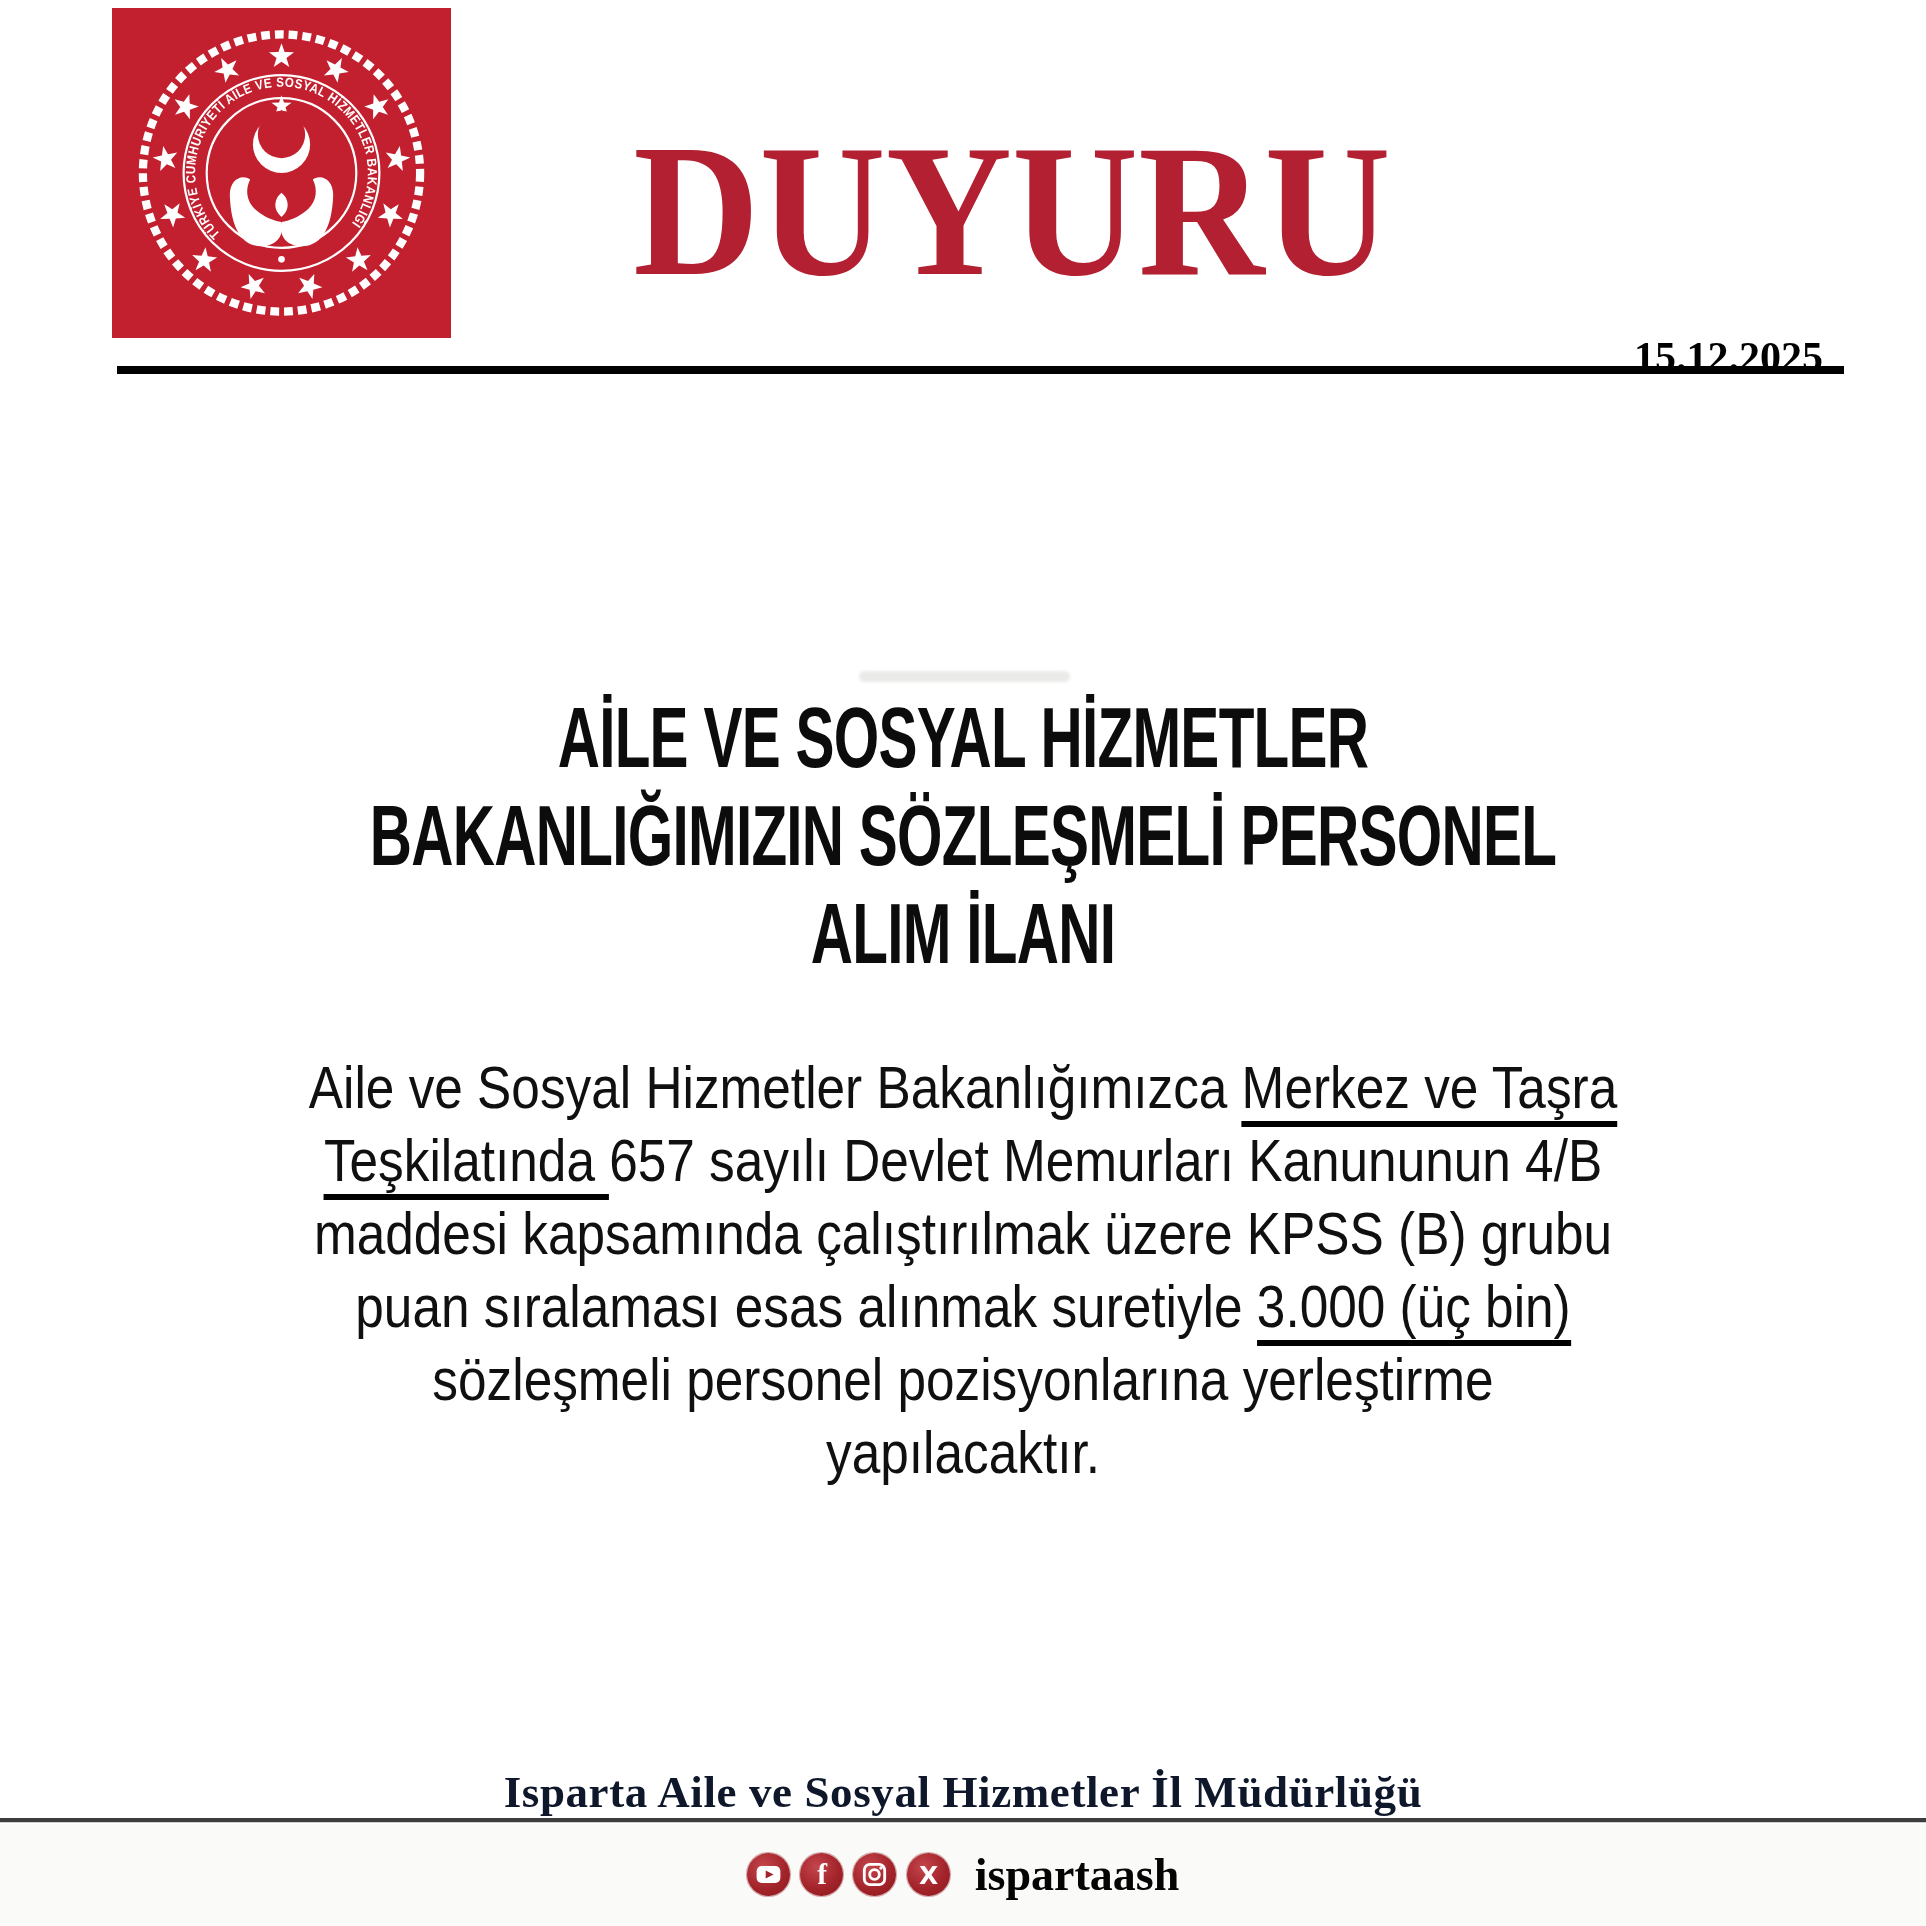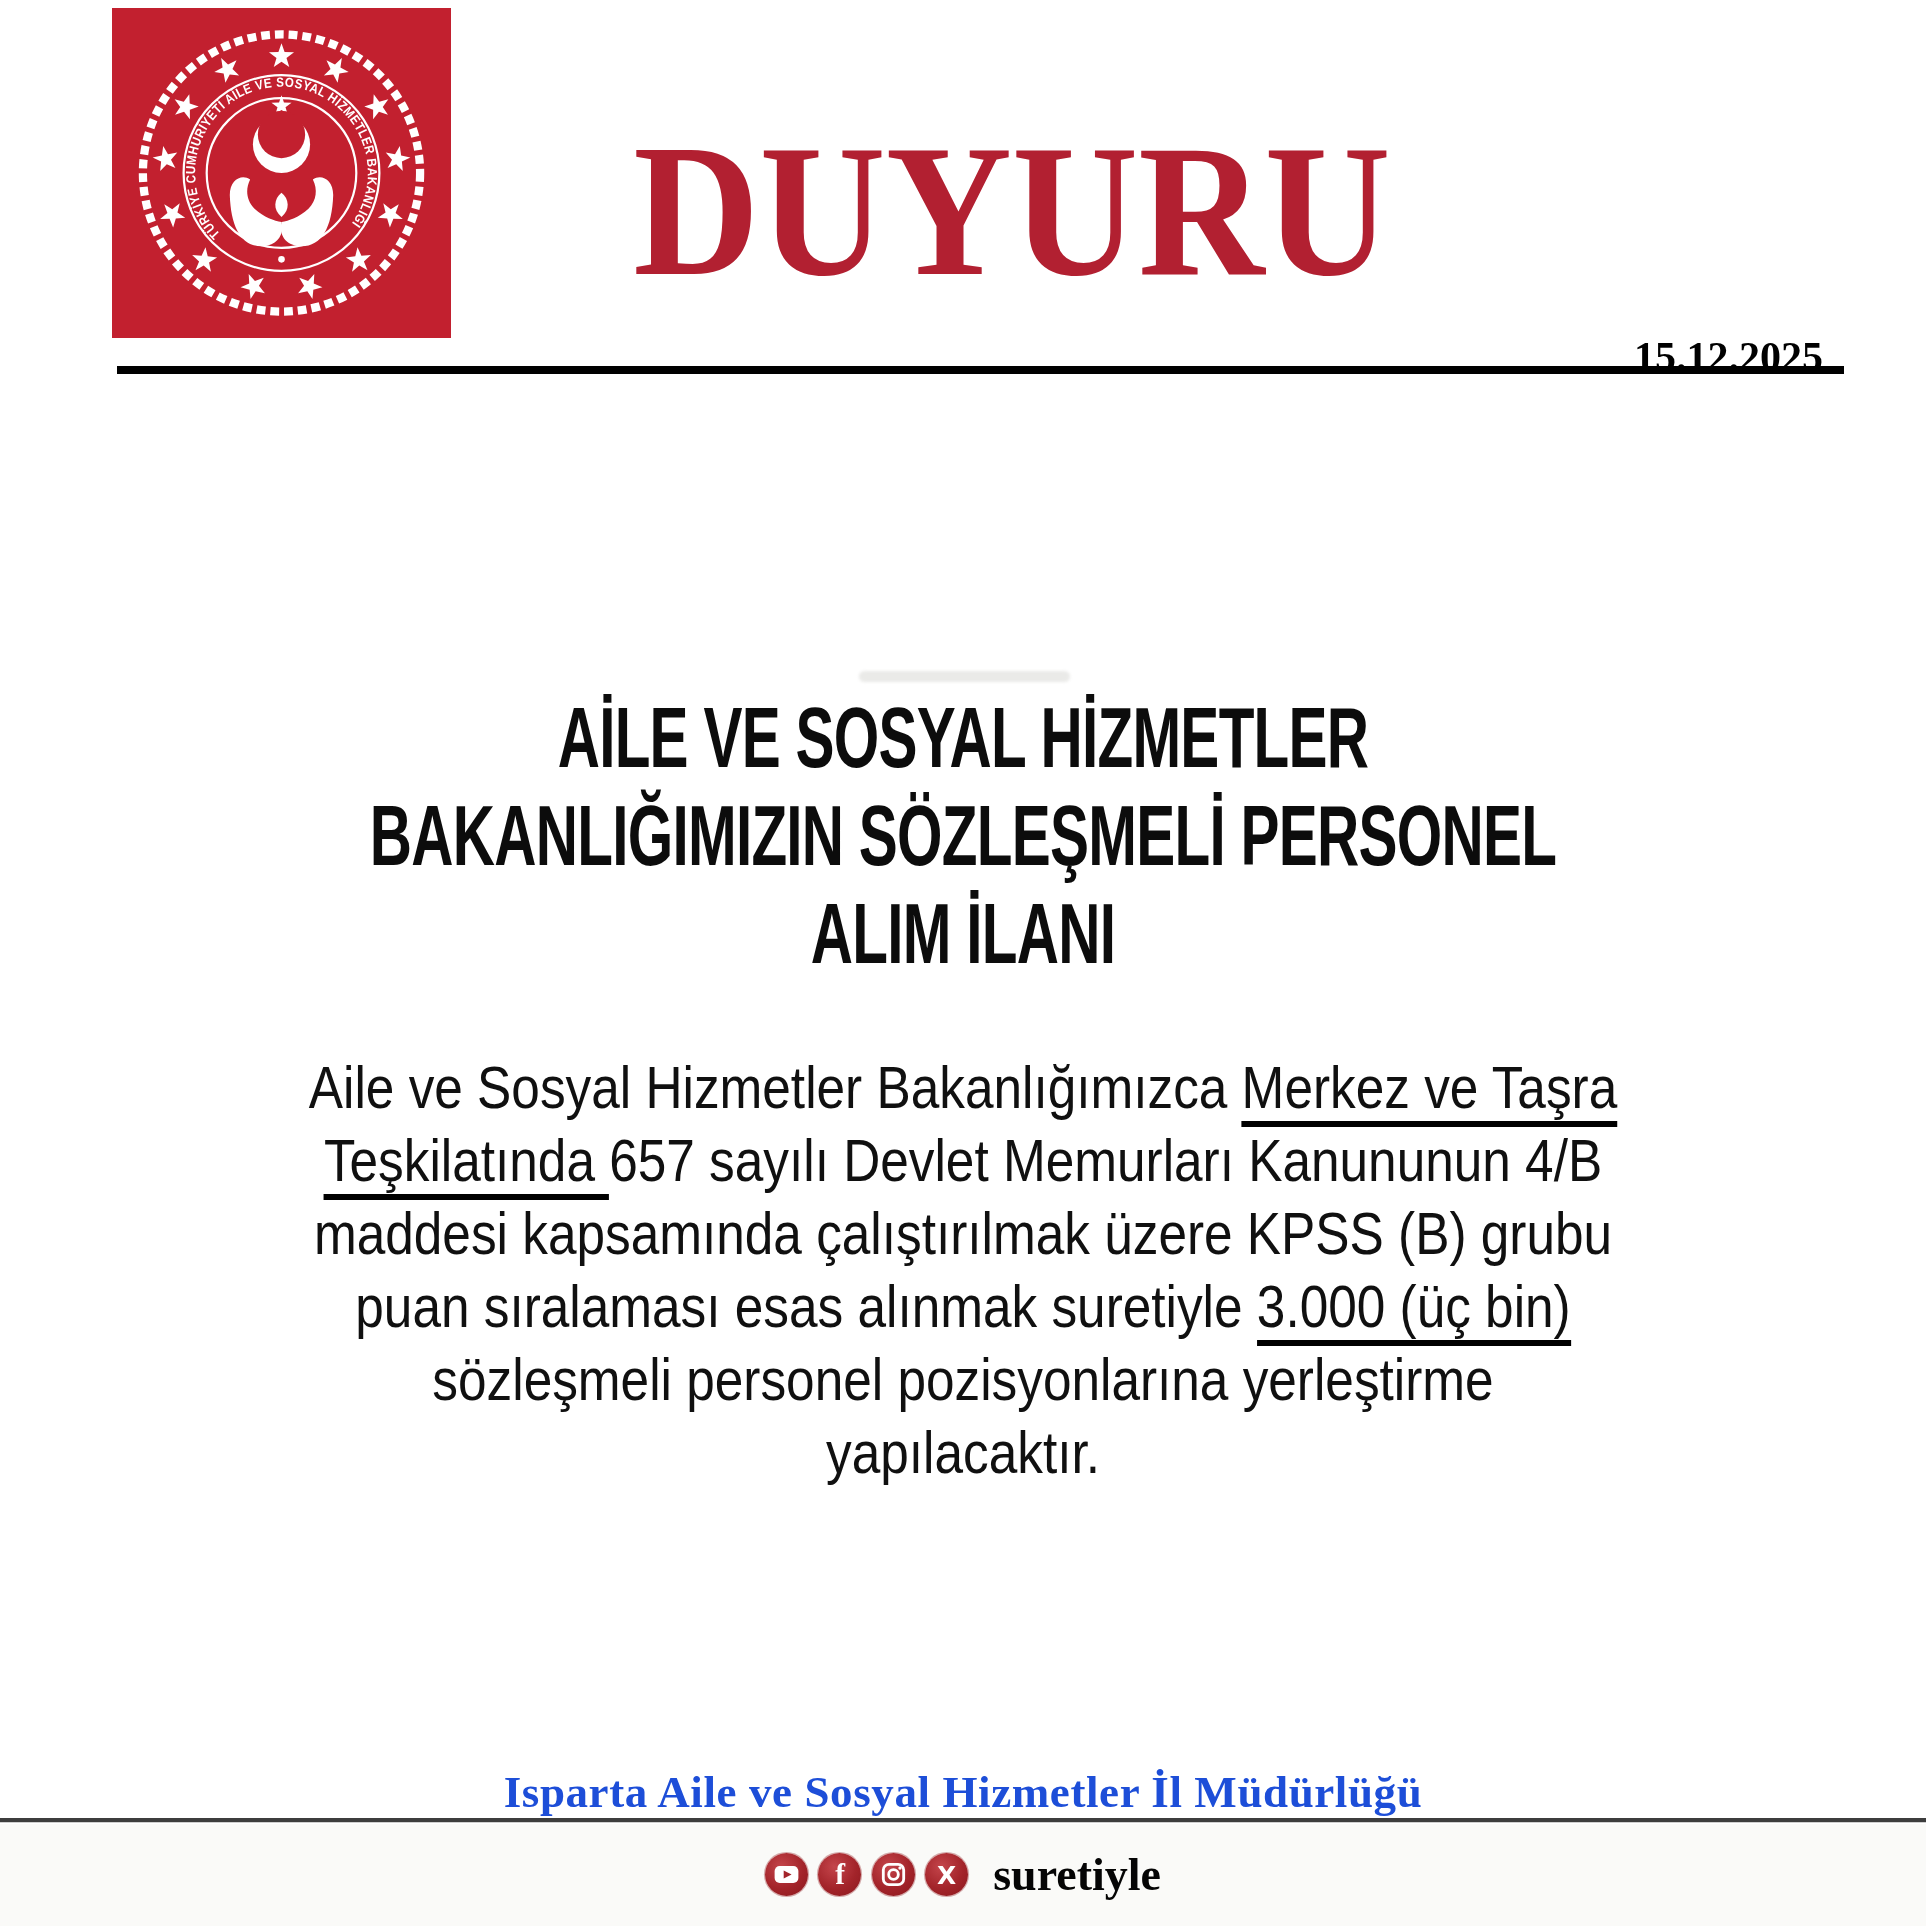--- a/index.html
+++ b/index.html
@@ -62,21 +62,21 @@
     white-space:nowrap;
   }
   .paragraph .u{
     border-bottom:6.3px solid #000;
   }
 
   
   .footer-org{
     left:0;top:1766px;width:1926px;text-align:center;
     font-family:"Liberation Serif",serif;font-weight:bold;font-size:45px;
-    color:#1d4ed8;letter-spacing:0.6px;
+    color:#0f172a;letter-spacing:0.6px;
   }
   .footer-rule{
     left:0;top:1818px;width:1926px;height:4px;background:#3d3d3d;
     border-bottom:1.7px solid #cfcfcf;
   }
   .footer-strip{
     left:0;top:1824px;width:1926px;height:102px;background:#fafaf8;
   }
   .social-row{
     left:0;top:1849px;width:1926px;height:51px;
@@ -186,15 +186,15 @@
       <rect x="20" y="20" width="36" height="36" rx="10" fill="none" stroke="#ffffff" stroke-width="5"></rect>
       <circle cx="38" cy="38" r="8.5" fill="none" stroke="#ffffff" stroke-width="5"></circle>
       <circle cx="49.5" cy="26.5" r="3" fill="#ffffff"></circle>
     </svg>
   </div>
   <div class="icon-circle">
     <svg width="43" height="43" viewBox="0 0 76 76">
       <text x="38" y="54" text-anchor="middle" font-family="DejaVu Sans, sans-serif" font-weight="bold" font-size="44" fill="#ffffff">X</text>
     </svg>
   </div>
-  <div class="social-handle">suretiyle</div>
+  <div class="social-handle">ispartaash</div>
 </div>
 
 
 </body></html>

